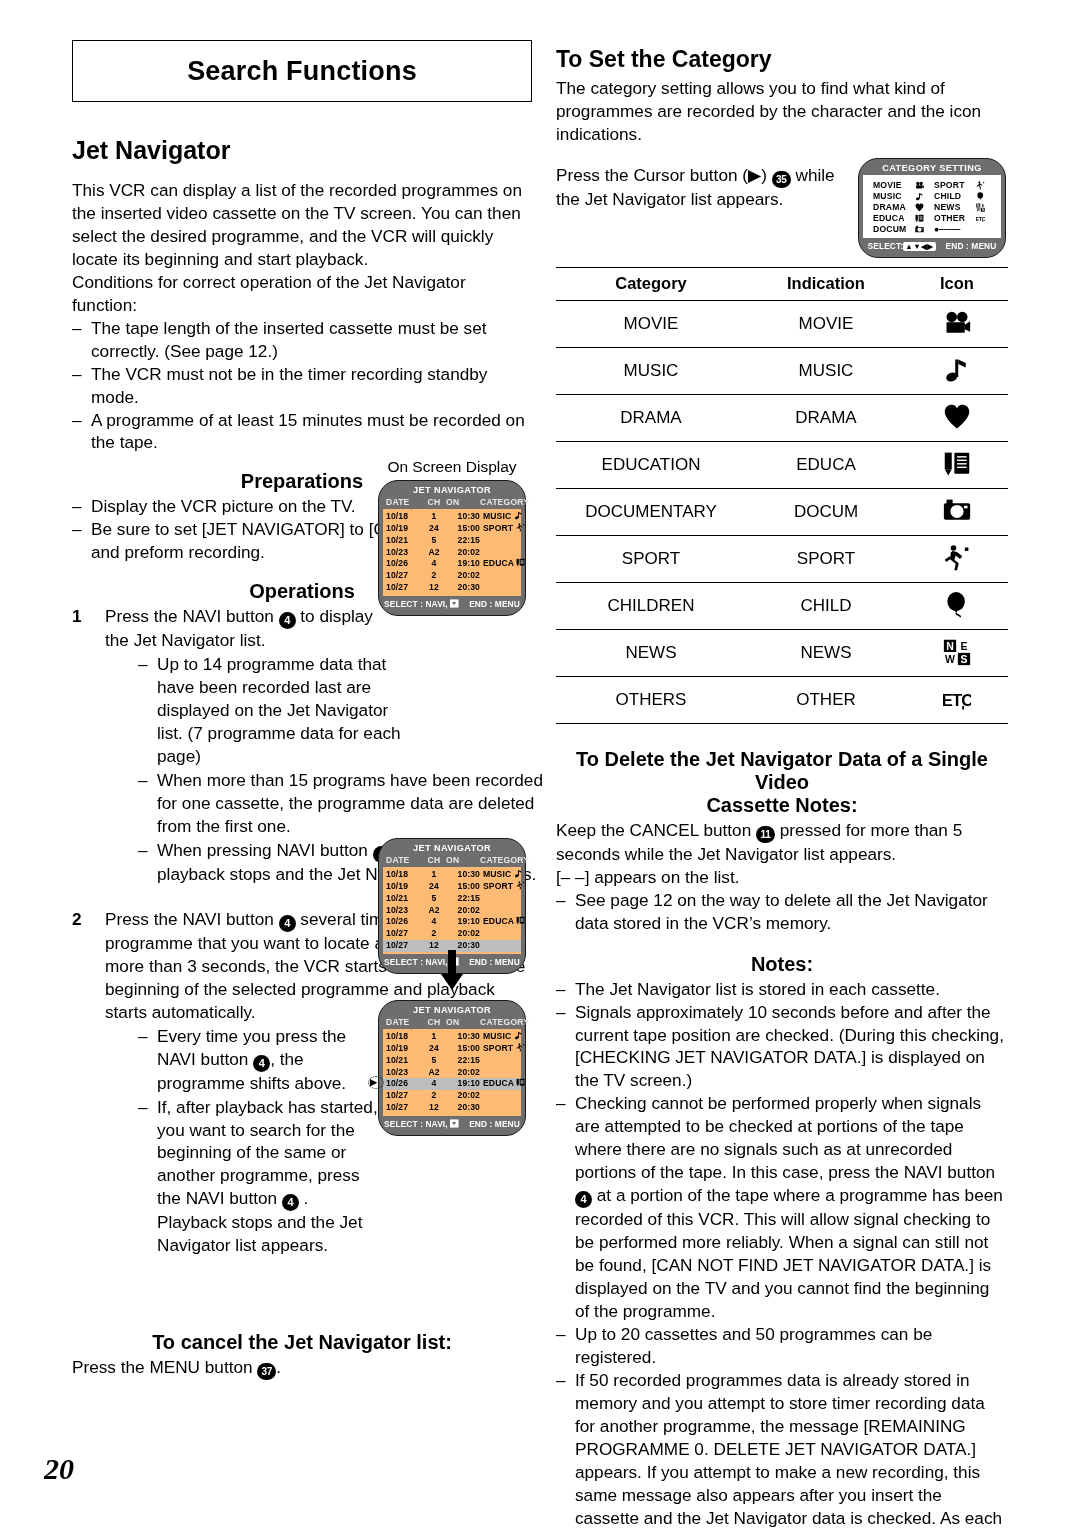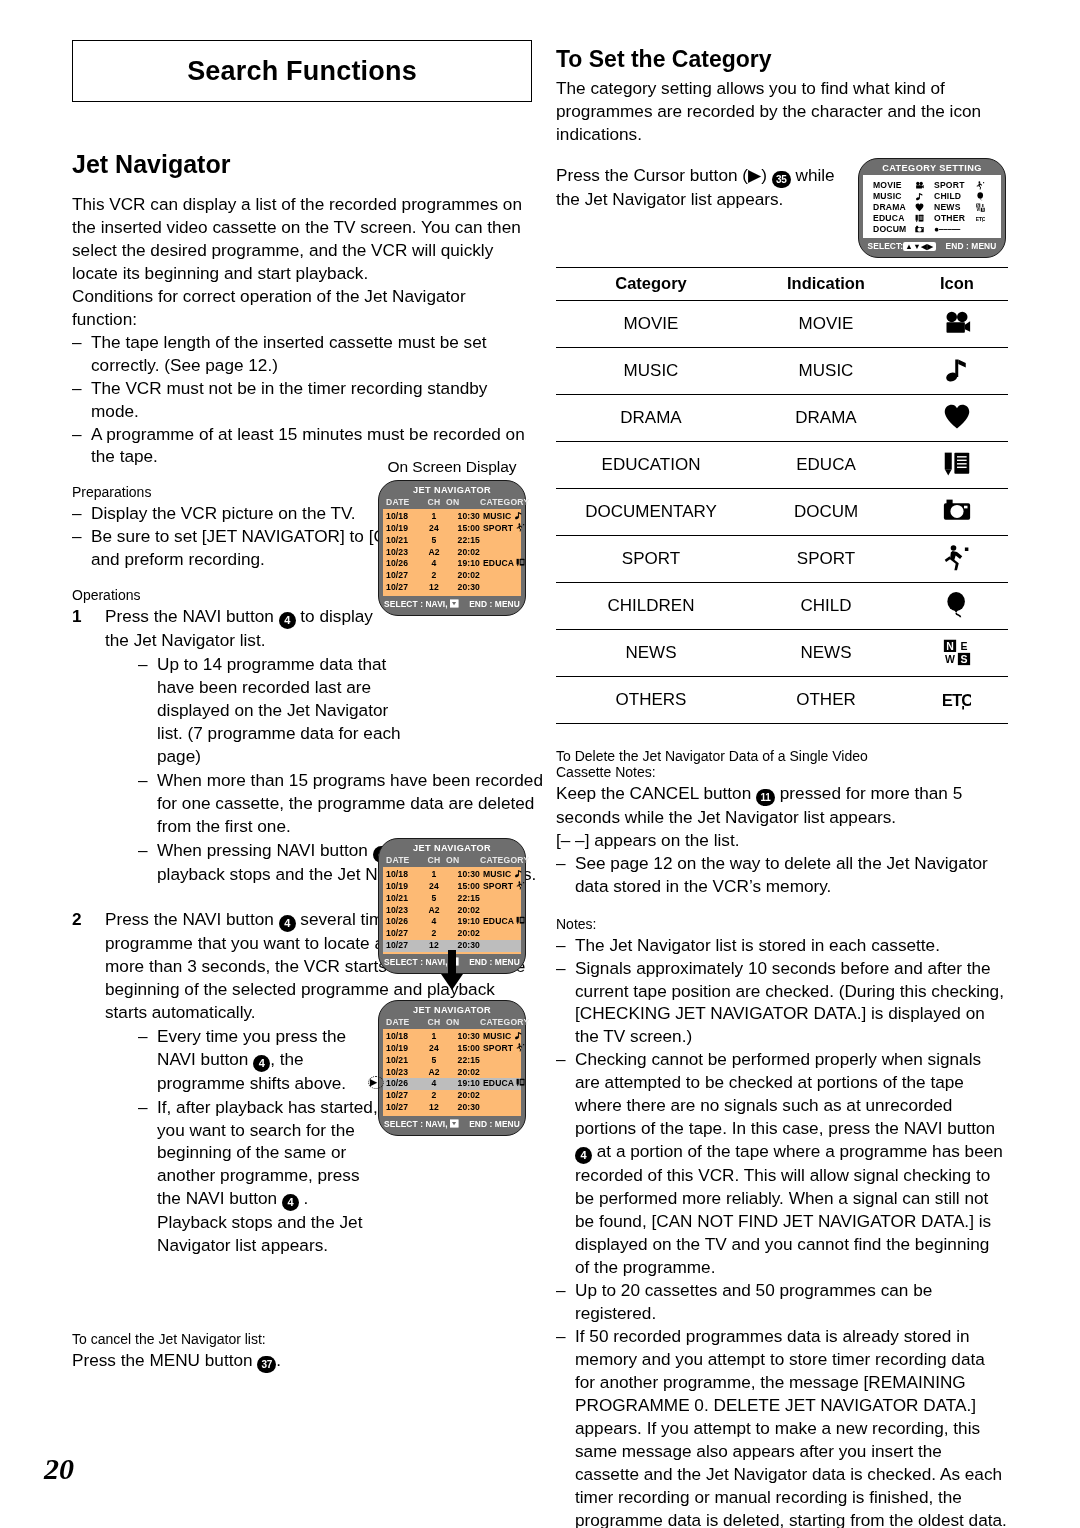--- a/index.html
+++ b/index.html
@@ -16,28 +16,28 @@
 
   
   .col-left  { position:absolute; left:72px;  top:40px; width:460px; }
   .col-right { position:absolute; left:556px; top:46px; width:452px; }
 
   
   .chapter-box {
     border:1.5px solid #000;
     height:62px;
     display:flex; align-items:center; justify-content:center;
-    margin-bottom:48px;
+    margin-bottom:34px;
   }
   .chapter-box h1 {
     margin:0; font-size:27px; font-weight:bold; letter-spacing:.2px;
   }
   h2.sec { margin:0 0 14px 0; font-size:25px; font-weight:bold; }
   h2.sec-r { margin:0 0 4px 0; font-size:23px; font-weight:bold; }
-  h3.sub { margin:16px 0 2px 0; font-size:14px; font-weight:normal; }
+  h3.sub { margin:16px 0 2px 0; font-size:20px; font-weight:bold;text-align:center; }
 
   
   p, .ln { margin:0; font-size:17.2px; line-height:1.335; }
   .gap-m { height:18px; }
 
   ul.dash { list-style:none; margin:0; padding:0; }
   ul.dash > li {
     position:relative; padding-left:19px;
     font-size:17.2px; line-height:1.335; margin:0;
   }

